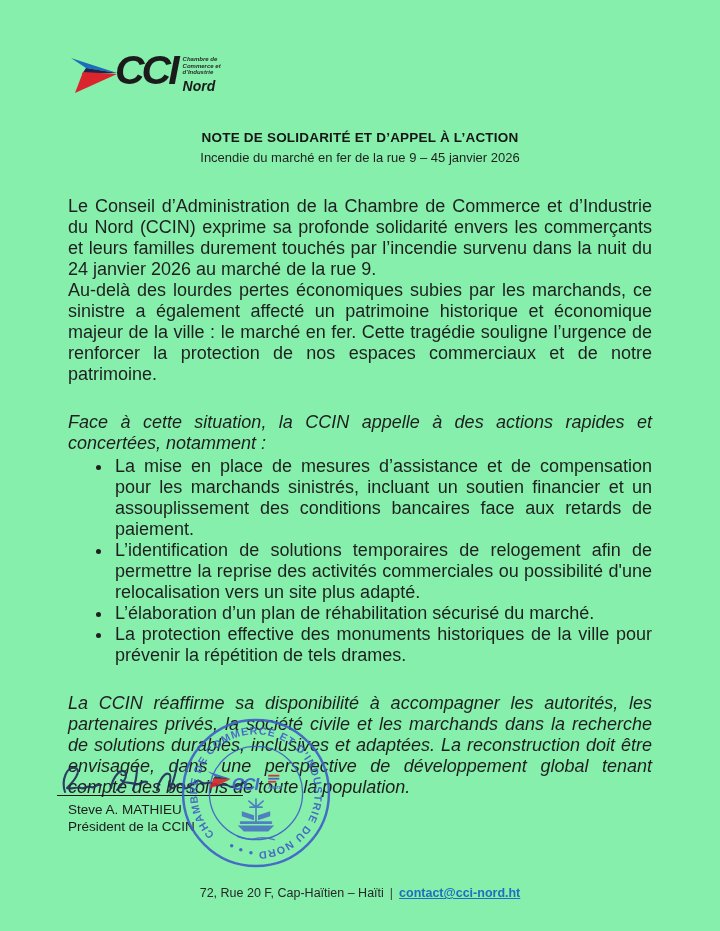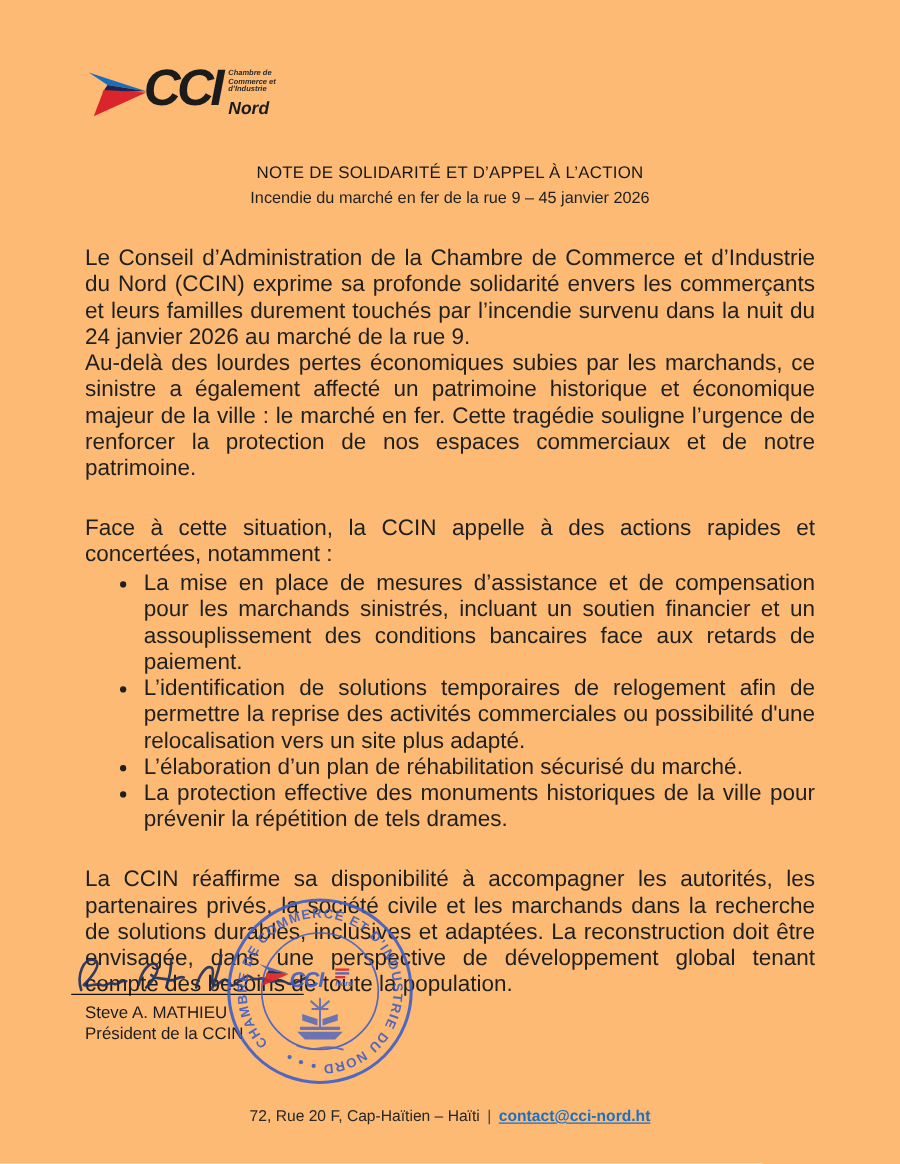--- a/index.html
+++ b/index.html
@@ -1,41 +1,41 @@
 <!DOCTYPE html>
 <html style="--stamp_blue: #3f5ec7; --link_blue: #1f6fc0; --logo_blue: #1a6ebc; --logo_navy: #1b2550; --logo_red: #d9252b; --ink: #23305a;"><head>
 <meta charset="utf-8">
 <style>
   html,body{margin:0;padding:0;background:#fff;}
   body{width:720px;height:931px;overflow:hidden;
        font-family:"Liberation Sans","DejaVu Sans",sans-serif;color:#1f1f1f;}
-  .page{position:relative;width:720px;height:931px;background:#fdba74;}
+  .page{position:relative;width:720px;height:931px;background:#86efac;}
 
   
   .logo{position:absolute;top:50px;left:70px;display:flex;align-items:flex-start;}
   .logo-icon{width:52px;height:46px;margin-top:3px;margin-right:-7px;flex:0 0 auto;}
   .poly-blue{fill:var(--logo_blue);}
   .poly-navy{fill:var(--logo_navy);}
   .poly-red{fill:var(--logo_red);}
   .cci-big{font-size:41px;font-weight:bold;font-style:italic;letter-spacing:-3px;
            line-height:40px;color:#1b1b1b;}
   .logo-right{margin-left:6px;margin-top:6px;}
   .tagline{font-size:6px;line-height:6.5px;font-style:italic;font-weight:bold;color:#2a2a2a;}
   .nord{font-size:14px;font-weight:bold;font-style:italic;color:#1b1b1b;margin-top:2px;}
 
   
   .title-block{position:absolute;top:130px;left:0;right:0;text-align:center;}
-  .doc-title{font-size:13.5px;font-weight:normal;letter-spacing:.2px;color:#161616;}
+  .doc-title{font-size:13.5px;font-weight:bold;letter-spacing:.2px;color:#161616;}
   .doc-subtitle{font-size:13px;margin-top:5px;color:#1f1f1f;}
 
   
   .content{position:absolute;top:196px;left:68px;width:584px;
            font-size:18px;line-height:21px;text-align:justify;}
   .content p{margin:0;}
-  .gap-before{margin-top:27px !important;}
+  .gap-before{margin-top:27px !important;font-style:italic;}
   .content ul{margin:2px 0 0 0;padding-left:45px;}
   .content li{padding-left:2px;text-align:justify;}
   .dateline{text-align:left;margin-top:13px !important;}
 
   
   .sig{position:absolute;left:57px;top:750px;width:300px;height:110px;text-align:center;}
   .cursive-svg{position:absolute;left:0;top:2px;width:192px;height:50px;}
   .cursive-svg path{stroke:var(--ink);stroke-width:2.1;fill:none;
                     stroke-linecap:round;stroke-linejoin:round;opacity:.92;}
   .sig-line{position:absolute;left:0;top:45px;width:186px;border-bottom:1.6px solid #161616;}

